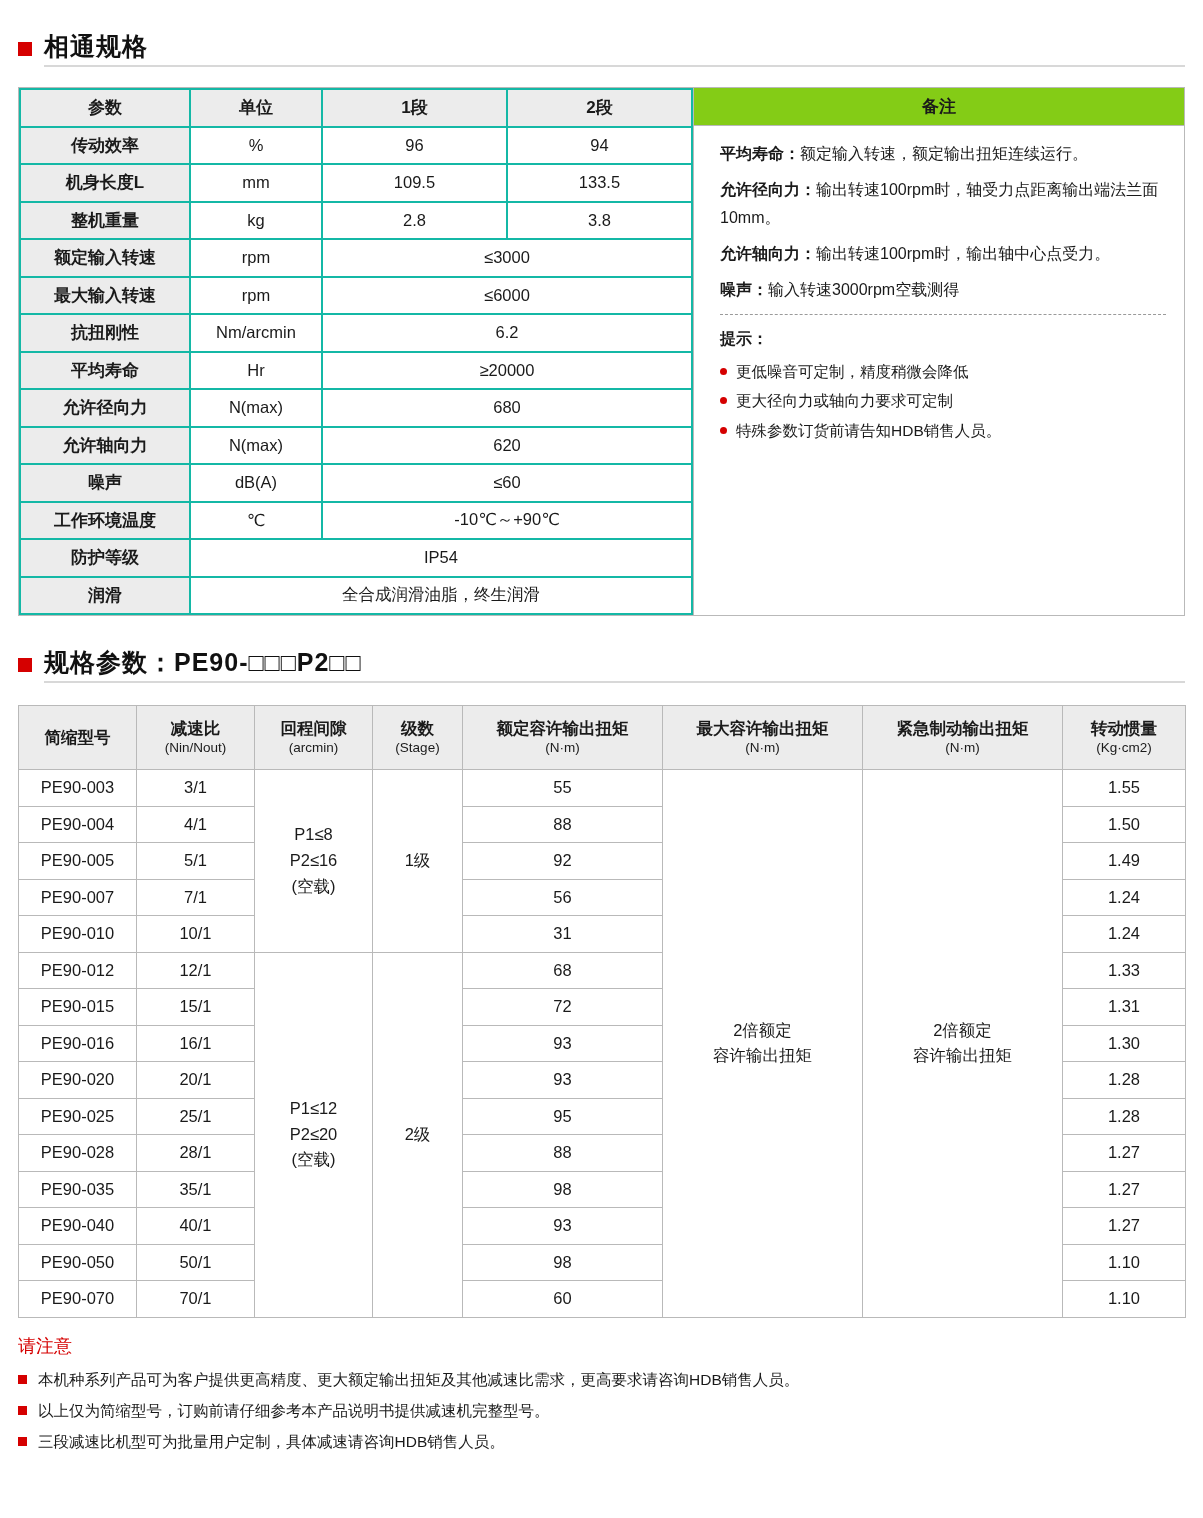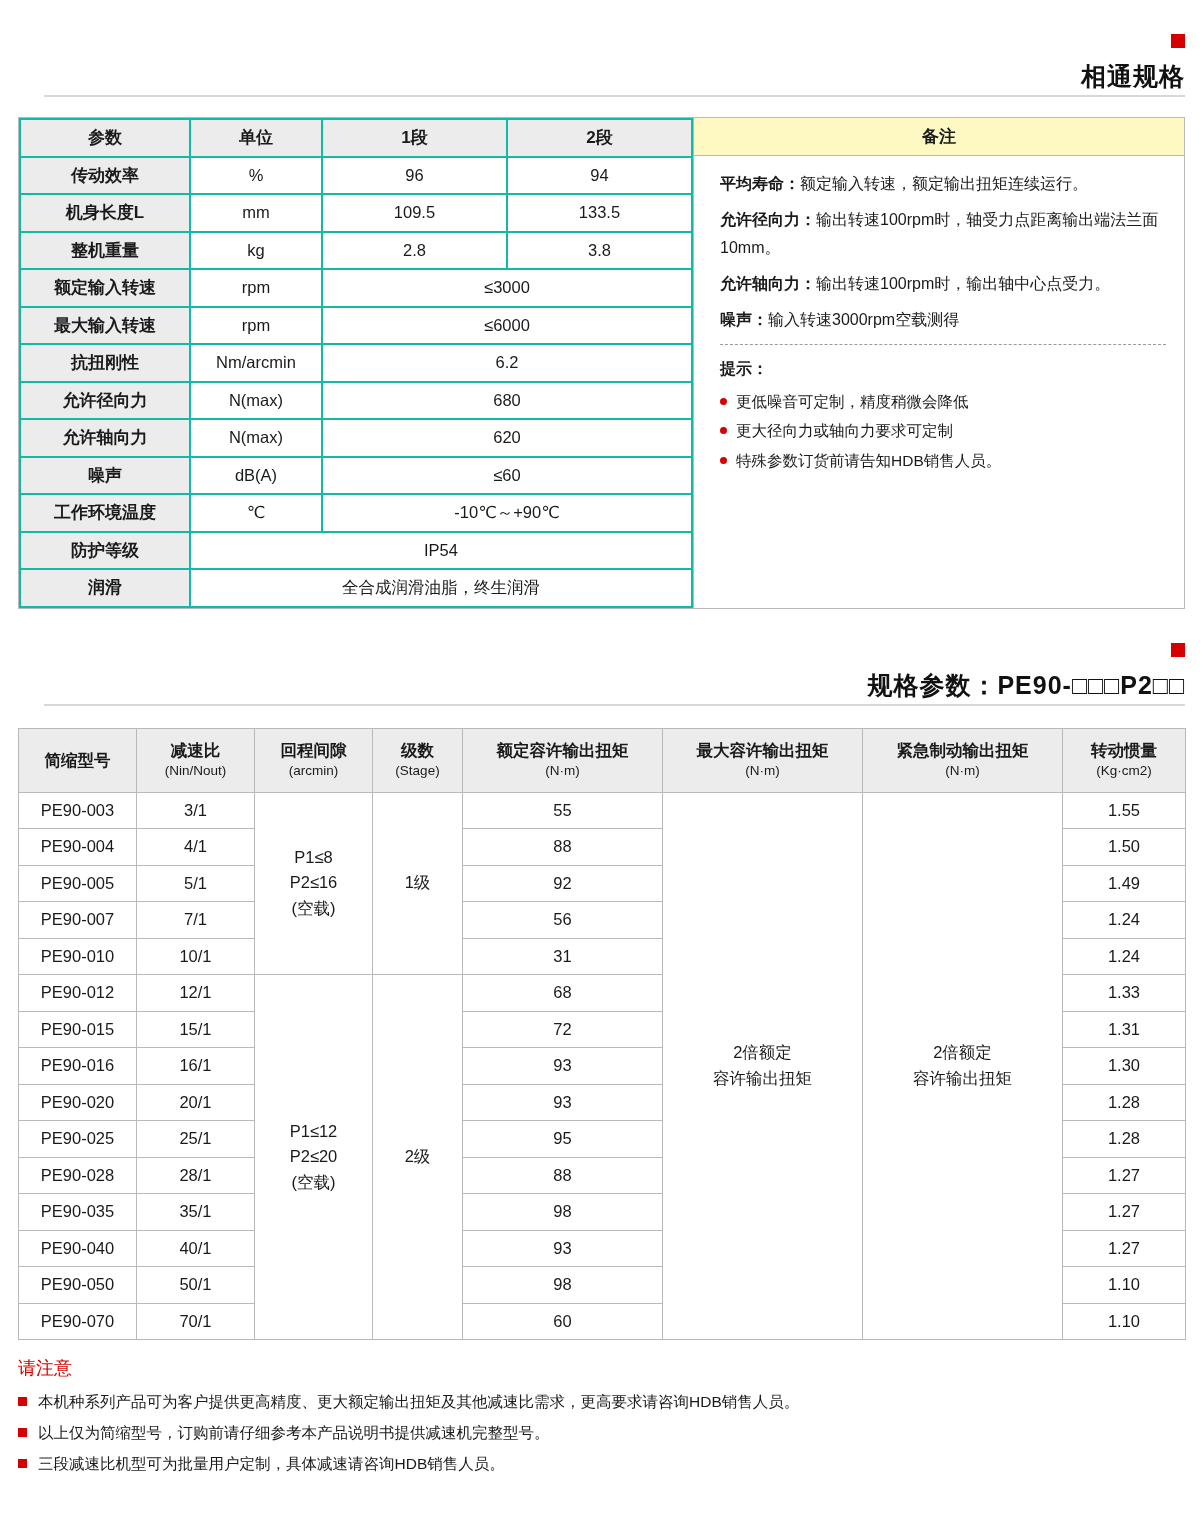--- a/index.html
+++ b/index.html
@@ -12,26 +12,25 @@
     min-height: 1518px;
     font-family: "Liberation Sans", "DejaVu Sans", sans-serif;
     color: #1a1a1a;
     -webkit-font-smoothing: antialiased;
   }
   .page { position: relative; width: 1203px; padding: 0 18px; }
 
   
   .section-head {
     display: flex;
-    align-items: flex-end;
+    align-items: center;
     gap: 12px;
     margin: 30px 0 0 0;
     position: relative;
     padding-bottom: 10px;
-    flex-direction: column;
   }
   .section-head .bullet {
     width: 14px; height: 14px;
     background: #d50000;
     flex: 0 0 auto;
     margin-top: 4px;
   }
   .section-head .title {
     font-size: 25px;
     font-weight: bold;
@@ -85,21 +84,21 @@
     background: #fff;
     border-left: 1px solid #b9b9b9;
     padding: 0;
   }
   .remark-head {
     height: 38px;
     line-height: 38px;
     text-align: center;
     font-weight: bold;
     font-size: 17px;
-    background: #fef9c3;
+    background: #84cc16;
     border-bottom: 1px solid #b9b9b9;
   }
   .remark-body {
     padding: 14px 18px 10px 26px;
     font-size: 16px;
     line-height: 1.75;
   }
   .remark-body p { margin: 0 0 8px 0; }
   .remark-body b { font-weight: bold; }
   .dashed {
@@ -239,20 +238,25 @@
           </tr>
           <tr>
             <td class="label">最大输入转速</td>
             <td>rpm</td>
             <td colspan="2">≤6000</td>
           </tr>
           <tr>
             <td class="label">抗扭刚性</td>
             <td>Nm/arcmin</td>
             <td colspan="2">6.2</td>
+          </tr>
+          <tr>
+            <td class="label">平均寿命</td>
+            <td>Hr</td>
+            <td colspan="2">≥20000</td>
           </tr>
           <tr>
             <td class="label">允许径向力</td>
             <td>N(max)</td>
             <td colspan="2">680</td>
           </tr>
           <tr>
             <td class="label">允许轴向力</td>
             <td>N(max)</td>
             <td colspan="2">620</td>

